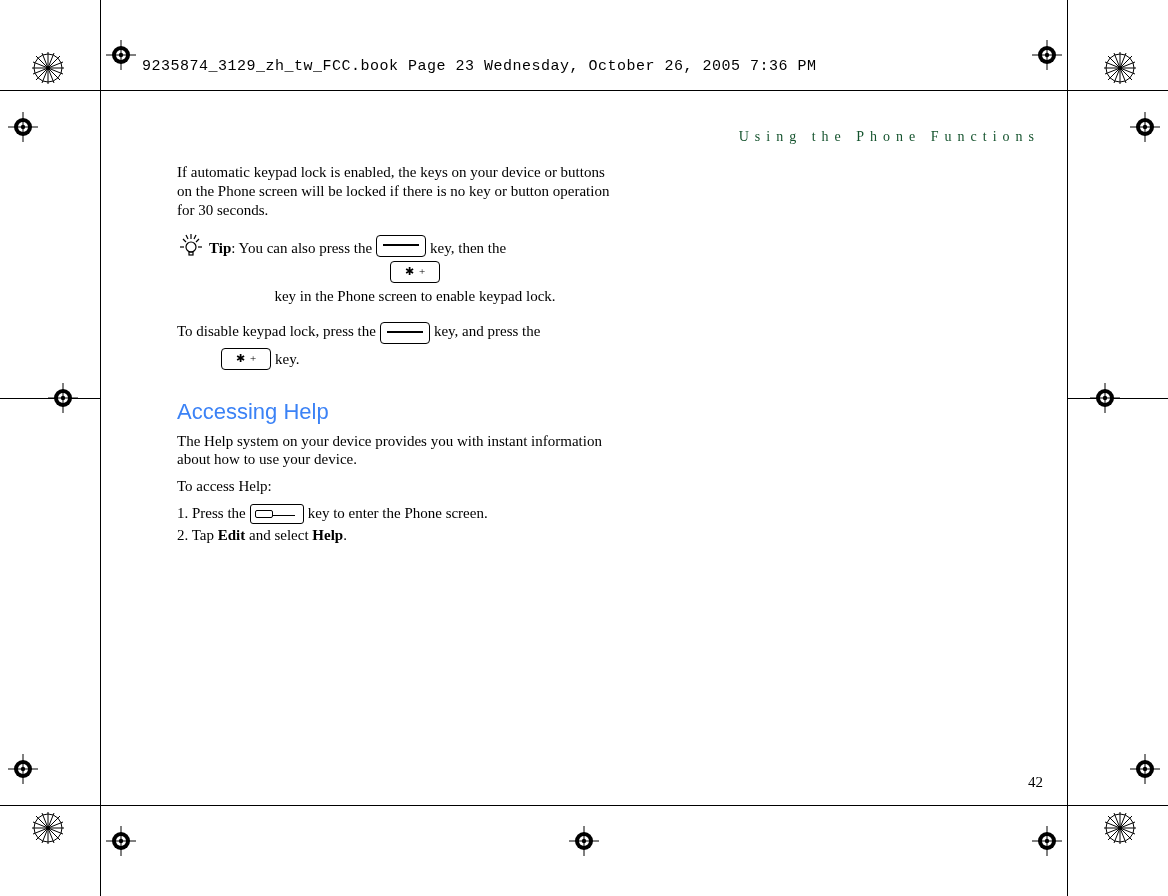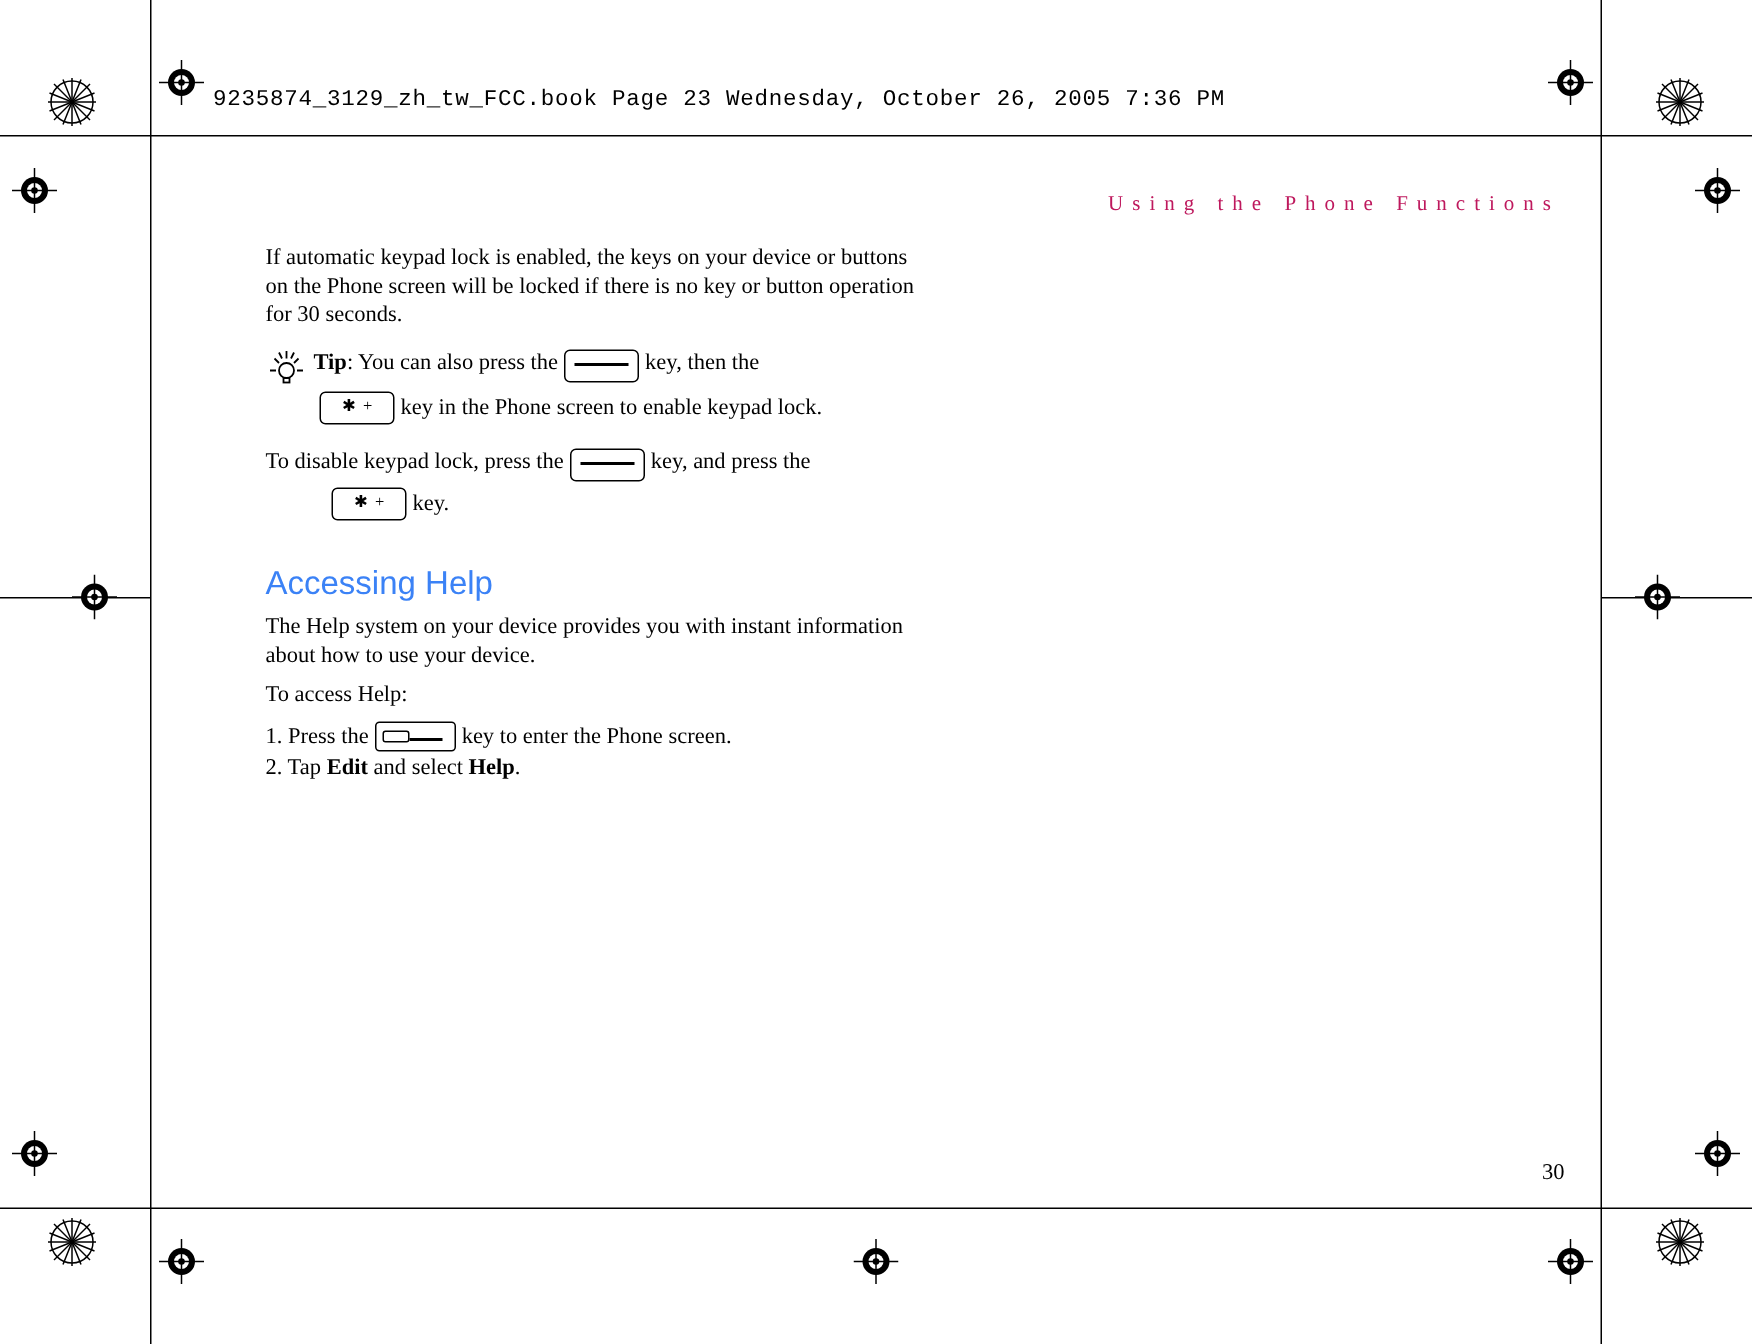--- a/index.html
+++ b/index.html
@@ -42,49 +42,50 @@
     font-size: 15px;
     letter-spacing: 0.5px;
   }
   
   .section-header {
     position: absolute;
     right: 128px;
     top: 129px;
     font-size: 14px;
     letter-spacing: 6px;
-    color: #be185d;
+    color: #14532d;
     font-family: Georgia, serif;
     text-align: center;
   }
   
   .body-col {
     position: absolute;
     left: 177px;
     top: 163px;
     width: 440px;
     font-size: 15px;
     line-height: 1.25;
   }
   .para {
     margin: 0 0 8px 0;
   }
   .tip-row {
     display: flex;
-    align-items: flex-start;
+    align-items: flex-end;
     flex-wrap: wrap;
     gap: 4px;
     margin-top: 14px;
   }
   .tip-row2 {
     display: flex;
     align-items: center;
     gap: 4px;
     margin-left: 36px;
     margin-top: 4px;
+    flex-direction: column;
   }
   .disable-row {
     display: flex;
     gap: 4px;
     margin-top: 16px;
   }
   .disable-row2 {
     display: flex;
     align-items: center;
     gap: 4px;
@@ -421,15 +422,15 @@
         <span>1. Press the </span>
         <span class="key-icon phone"></span>
         <span> key to enter the Phone screen.</span>
       </span>
     </p>
     <p class="step">
       <span>2. Tap </span><span class="bold">Edit</span><span> and select </span><span class="bold">Help</span><span>.</span>
     </p>
   </div>
 
-  <div class="page-number">30</div>
+  <div class="page-number">42</div>
 
 </div>
 
 </body></html>

